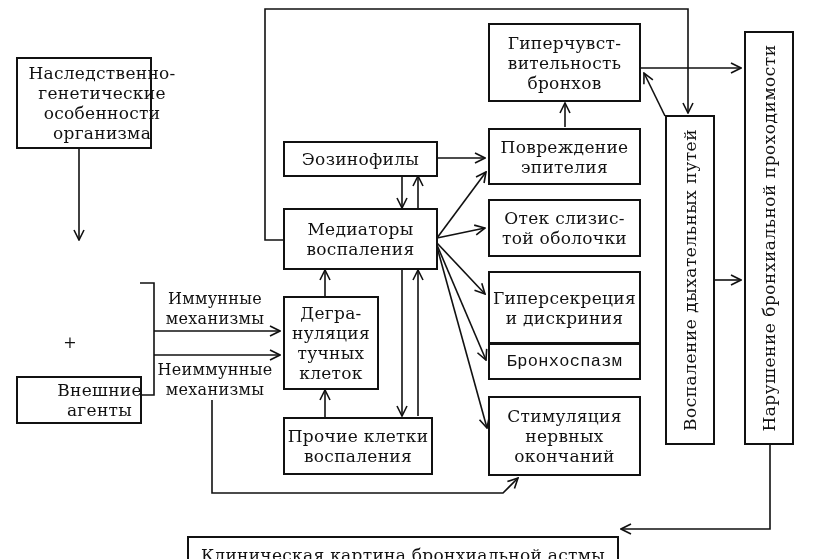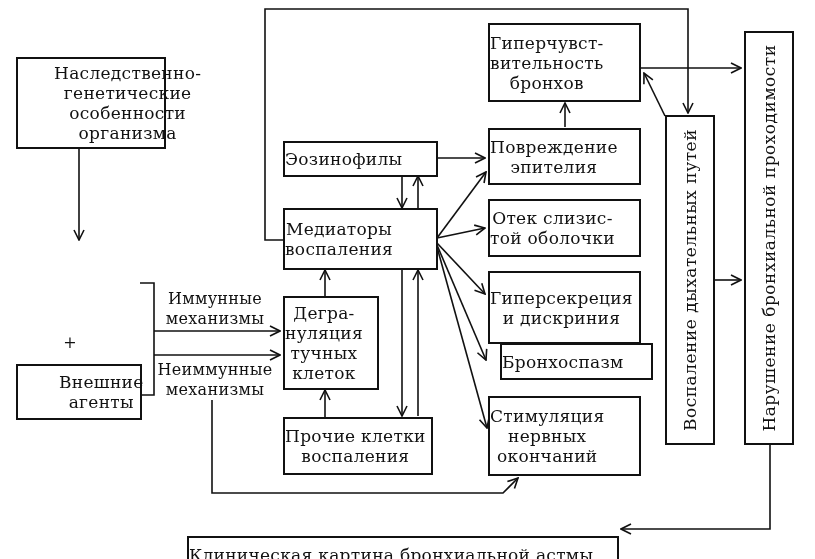--- a/index.html
+++ b/index.html
@@ -1,20 +1,20 @@
 <!DOCTYPE html>
 <html><head>
 <meta charset="utf-8">
 <style>
   html, body { margin: 0; padding: 0; background: #ffffff; }
   body { width: 815px; height: 559px; position: relative; overflow: hidden;
          font-family: "DejaVu Serif", "Liberation Serif", serif; color: #111; }
   #diagram { position: absolute; left: 0; top: 0; width: 815px; height: 559px; }
   .box { position: absolute; border: 2px solid #111; background: #fff; box-sizing: border-box;
-         display: flex; align-items: center; text-align: center;
+         display: flex; align-items: center; justify-content: center; text-align: center;
          font-size: 17px; line-height: 20px; white-space: pre-line; letter-spacing: 0.3px; }
   .label { position: absolute; font-size: 16px; line-height: 20px; text-align: center;
            white-space: pre-line; letter-spacing: 0.3px; }
   .vbox { position: absolute; border: 2px solid #111; background: #fff; box-sizing: border-box; }
   .vtext { position: absolute; left: 50%; top: 50%; transform: translate(-50%, -50%) rotate(-90deg);
            white-space: nowrap; font-size: 17px; letter-spacing: 0.5px; }
   svg line, svg polyline { stroke: #111; stroke-width: 1.6; fill: none; }
 </style>
 </head>
 <body>
@@ -60,26 +60,26 @@
 
     <line x1="665" y1="116" x2="644" y2="73" marker-end="url(#arr)"></line>
 
     <line x1="641" y1="68" x2="741" y2="68" marker-end="url(#arr)"></line>
 
     <line x1="713" y1="280" x2="741" y2="280" marker-end="url(#arr)"></line>
 
     <polyline points="770,445 770,529 621,529" marker-end="url(#arr)"></polyline>
   </svg>
 
-  <div class="box" style="left:16px;top:57px;width:150px;height:92px;padding-left:36px;"><span>Наследственно-
+  <div class="box" style="left:16px;top:57px;width:136px;height:92px;padding-left:36px;"><span>Наследственно-
 генетические
 особенности
 организма</span></div>
   <div class="label" style="left:60px;top:333px;width:20px;">+</div>
-  <div class="box" style="left:16px;top:364px;width:126px;height:56px;padding-left:41px;"><span>Внешние
+  <div class="box" style="left:16px;top:376px;width:126px;height:48px;padding-left:41px;"><span>Внешние
 агенты</span></div>
 
   <div class="label" style="left:160px;top:289px;width:110px;">Иммунные
 механизмы</div>
   <div class="label" style="left:155px;top:360px;width:120px;">Неиммунные
 механизмы</div>
 
   <div class="box" style="left:283px;top:141px;width:155px;height:36px;"><span>Эозинофилы</span></div>
   <div class="box" style="left:283px;top:208px;width:155px;height:62px;"><span>Медиаторы
 воспаления</span></div>
@@ -92,21 +92,21 @@
 
   <div class="box" style="left:488px;top:23px;width:153px;height:79px;"><span>Гиперчувст-
 вительность
 бронхов</span></div>
   <div class="box" style="left:488px;top:128px;width:153px;height:57px;"><span>Повреждение
 эпителия</span></div>
   <div class="box" style="left:488px;top:199px;width:153px;height:58px;"><span>Отек слизис-
 той оболочки</span></div>
   <div class="box" style="left:488px;top:271px;width:153px;height:73px;"><span>Гиперсекреция
 и дискриния</span></div>
-  <div class="box" style="left:500px;top:343px;width:153px;height:37px;"><span>Бронхоспазм</span></div>
+  <div class="box" style="left:488px;top:343px;width:153px;height:37px;font-family:Liberation Mono, monospace;"><span>Бронхоспазм</span></div>
   <div class="box" style="left:488px;top:396px;width:153px;height:80px;"><span>Стимуляция
 нервных
 окончаний</span></div>
 
   <div class="vbox" style="left:665px;top:115px;width:50px;height:330px;">
     <span class="vtext">Воспаление дыхательных путей</span>
   </div>
   <div class="vbox" style="left:744px;top:31px;width:50px;height:414px;">
     <span class="vtext">Нарушение бронхиальной проходимости</span>
   </div>

